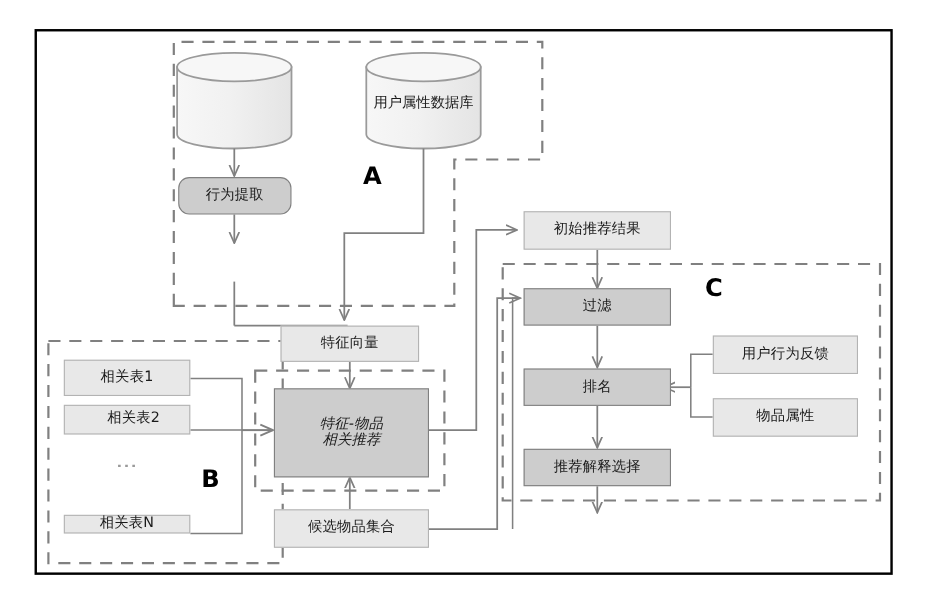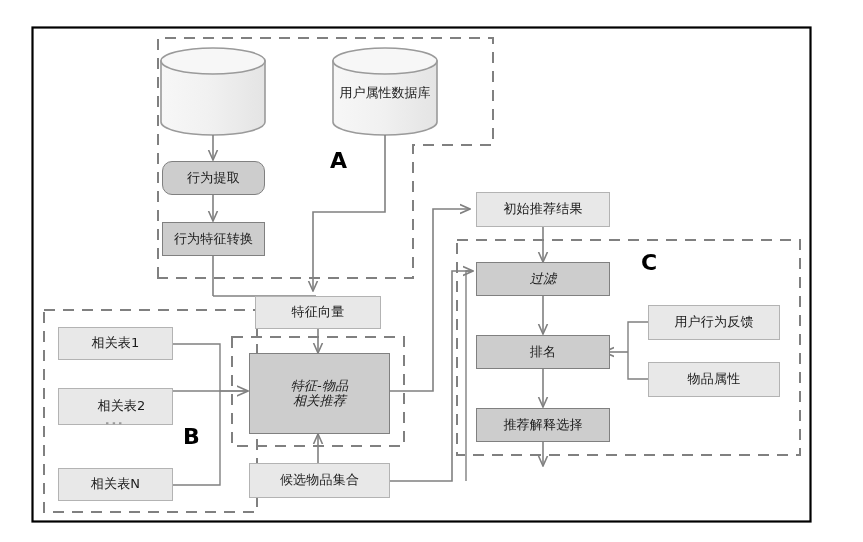--- a/index.html
+++ b/index.html
@@ -141,42 +141,41 @@
   <div class="db" style="left:333px; top:84px; width:104px; height:20px;">
     <div class="db-label">用户属性数据库</div>
   </div>
 
   <div class="group-label" style="left:330px; top:148px;">A</div>
   <div class="group-label" style="left:183px; top:424px;">B</div>
   <div class="group-label" style="left:641px; top:250px;">C</div>
 
   <div class="node dark" style="left:162px; top:161px; width:103px; height:34px;border-radius:10px;">行为提取</div>
 
-  <div class="node dark" style="left:162px; top:222px; width:103px; height:34px;">行为特征转换</div>
 
   <div class="node light" style="left:255px; top:296px; width:126px; height:33px;">特征向量</div>
 
   <div class="node light" style="left:58px; top:327px; width:115px; height:33px;">相关表1</div>
 
-  <div class="node light" style="left:58px; top:388px; width:115px; height:37px;padding-left:12px;">相关表2</div>
+  <div class="node light" style="left:58px; top:368px; width:115px; height:27px;padding-left:12px;">相关表2</div>
 
-  <div class="node light" style="left:58px; top:468px; width:115px; height:33px;">相关表N</div>
+  <div class="node light" style="left:58px; top:468px; width:115px; height:17px;">相关表N</div>
 
   <div style="position:absolute; left:108px; top:414px; width:16px; text-align:center;
               color:#9a9a9a; font-size:19px; line-height:1; z-index:4;
               writing-mode:vertical-rl; letter-spacing:2px;">⋮</div>
 
   <div class="node dark" style="left:249px; top:353px; width:141px; height:81px;font-style:italic;">特征-物品
 相关推荐</div>
 
   <div class="node light" style="left:249px; top:463px; width:141px; height:35px;">候选物品集合</div>
 
   <div class="node light" style="left:476px; top:192px; width:134px; height:35px;">初始推荐结果</div>
 
-  <div class="node dark" style="left:476px; top:262px; width:134px; height:34px;font-style:italic;">过滤</div>
+  <div class="node dark" style="left:476px; top:262px; width:134px; height:34px;">过滤</div>
 
   <div class="node dark" style="left:476px; top:335px; width:134px; height:34px;">排名</div>
 
   <div class="node dark" style="left:476px; top:408px; width:134px; height:34px;">推荐解释选择</div>
 
 
   <div class="node light" style="left:648px; top:305px; width:132px; height:35px;">用户行为反馈</div>
 
   <div class="node light" style="left:648px; top:362px; width:132px; height:35px;">物品属性</div>
 

